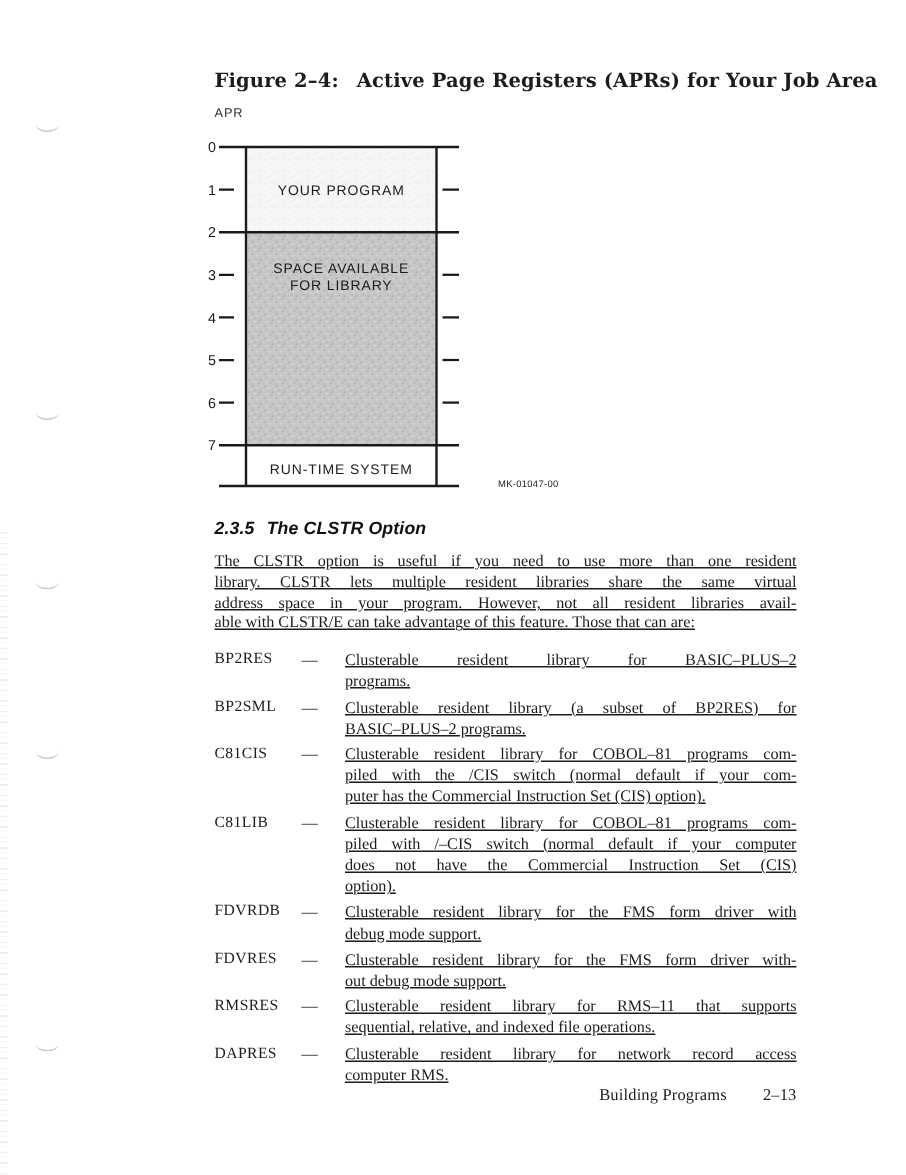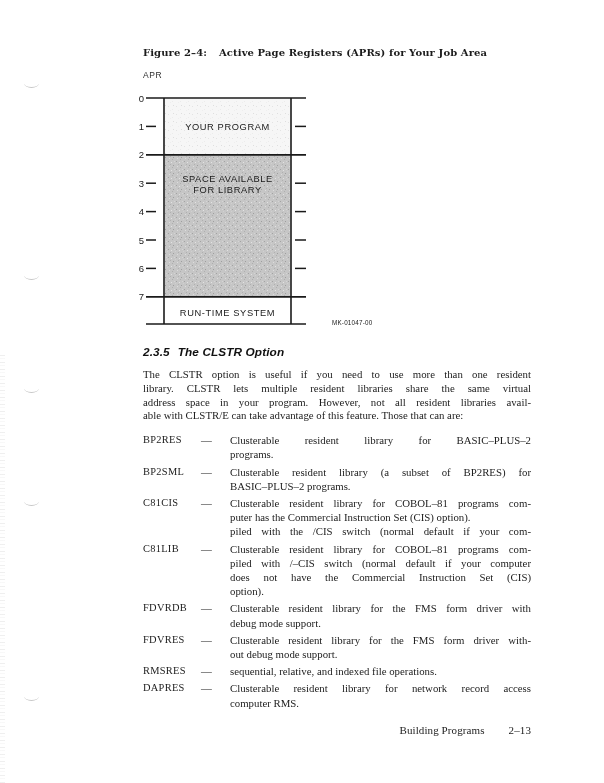--- a/index.html
+++ b/index.html
@@ -26,21 +26,21 @@
     background:repeating-linear-gradient(to bottom,
       rgba(80,80,80,.18) 0 1px, transparent 1px 3px,
       rgba(120,120,120,.10) 3px 4px, transparent 4px 7px);
     opacity:.5;
   }
 
   
   .fig-caption {
     left:143px; top:47px; width:440px;
     font-family:"DejaVu Serif", serif;
-    font-weight:bold; font-size:10px; letter-spacing:.1px;
+    font-weight:bold; font-size:13px; letter-spacing:.1px;
     white-space:nowrap;
   }
   .fig-caption .cap-text { margin-left:12px; }
   .apr-axis-label {
     left:143px; top:70px;
     font-family:"Liberation Sans", sans-serif;
     font-size:8.5px; letter-spacing:.6px; color:#2e2e2e;
   }
   svg.apr-diagram { left:135px; top:88px; }
   svg.apr-diagram text {
@@ -53,21 +53,21 @@
 
   
   .content { left:143px; top:345px; width:388px; }
   .sec-heading {
     font-family:"Liberation Sans", sans-serif;
     font-weight:bold; font-size:11.8px; color:#111;
     margin:0 0 9px 0; letter-spacing:.1px;font-style:italic;
   }
   .sec-heading .h-num { margin-right:8px; }
   .intro { margin:0 0 10px 0; font-size:10.8px; line-height:13.8px; }
-  .jline { text-align:justify; text-align-last:justify; }
+  .jline { text-align:justify; text-align-last:justify;text-decoration:underline; }
   .jline.last { text-align-last:left; }
 
   .entry {
     display:grid; grid-template-columns:57px 30px 1fr;
     font-size:10.8px; line-height:14.2px;
     margin-bottom:3px;
   }
   .term { font-size:10.4px; letter-spacing:.3px; }
   .dash { padding-left:1px; }
 
@@ -187,22 +187,22 @@
         <div class="jline">Clusterable resident library (a subset of BP2RES) for</div>
         <div class="jline last">BASIC–PLUS–2 programs.</div>
       </div>
     </div>
 
     <div class="entry">
       <span class="term">C81CIS</span>
       <span class="dash">—</span>
       <div class="desc">
         <div class="jline">Clusterable resident library for COBOL–81 programs com-</div>
+        <div class="jline">piled with the /CIS switch (normal default if your com-</div>
         <div class="jline last">puter has the Commercial Instruction Set (CIS) option).</div>
-        <div class="jline">piled with the /CIS switch (normal default if your com-</div>
       </div>
     </div>
 
     <div class="entry">
       <span class="term">C81LIB</span>
       <span class="dash">—</span>
       <div class="desc">
         <div class="jline">Clusterable resident library for COBOL–81 programs com-</div>
         <div class="jline">piled with /–CIS switch (normal default if your computer</div>
         <div class="jline">does not have the Commercial Instruction Set (CIS)</div>
@@ -225,20 +225,21 @@
       <div class="desc">
         <div class="jline">Clusterable resident library for the FMS form driver with-</div>
         <div class="jline last">out debug mode support.</div>
       </div>
     </div>
 
     <div class="entry">
       <span class="term">RMSRES</span>
       <span class="dash">—</span>
       <div class="desc">
+        <div class="jline">Clusterable resident library for RMS–11 that supports</div>
         <div class="jline last">sequential, relative, and indexed file operations.</div>
       </div>
     </div>
 
     <div class="entry">
       <span class="term">DAPRES</span>
       <span class="dash">—</span>
       <div class="desc">
         <div class="jline">Clusterable resident library for network record access</div>
         <div class="jline last">computer RMS.</div>

